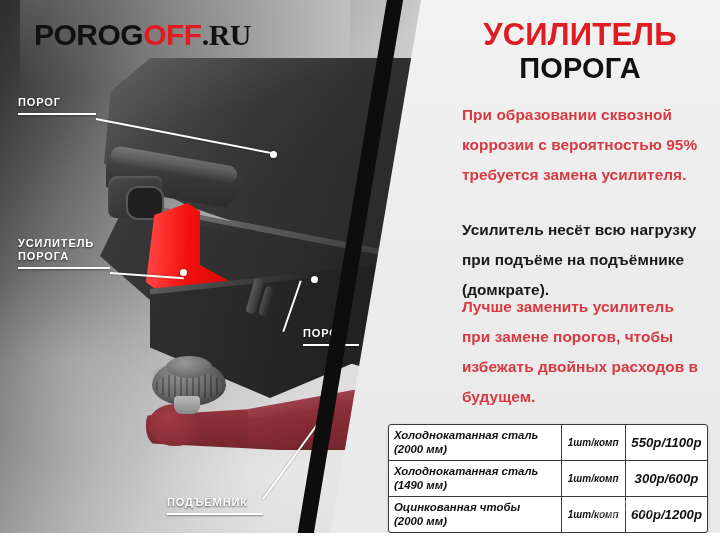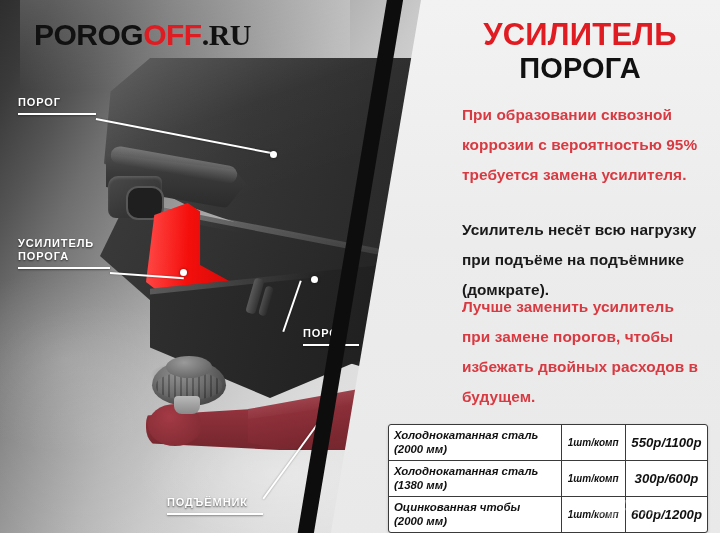--- a/index.html
+++ b/index.html
@@ -366,21 +366,21 @@
             <td class="c-name">
               <span>Холоднокатанная сталь</span><br>
               <span>(2000 мм)</span>
             </td>
             <td class="c-qty">1шт/комп</td>
             <td class="c-price">550р/1100р</td>
           </tr>
           <tr>
             <td class="c-name">
               <span>Холоднокатанная сталь</span><br>
-              <span>(1380 мм)</span>
+              <span>(1490 мм)</span>
             </td>
             <td class="c-qty">1шт/комп</td>
             <td class="c-price">300р/600р</td>
           </tr>
           <tr>
             <td class="c-name">
               <span>Оцинкованная чтобы</span><br>
               <span>(2000 мм)</span>
             </td>
             <td class="c-qty">1шт/комп</td>

